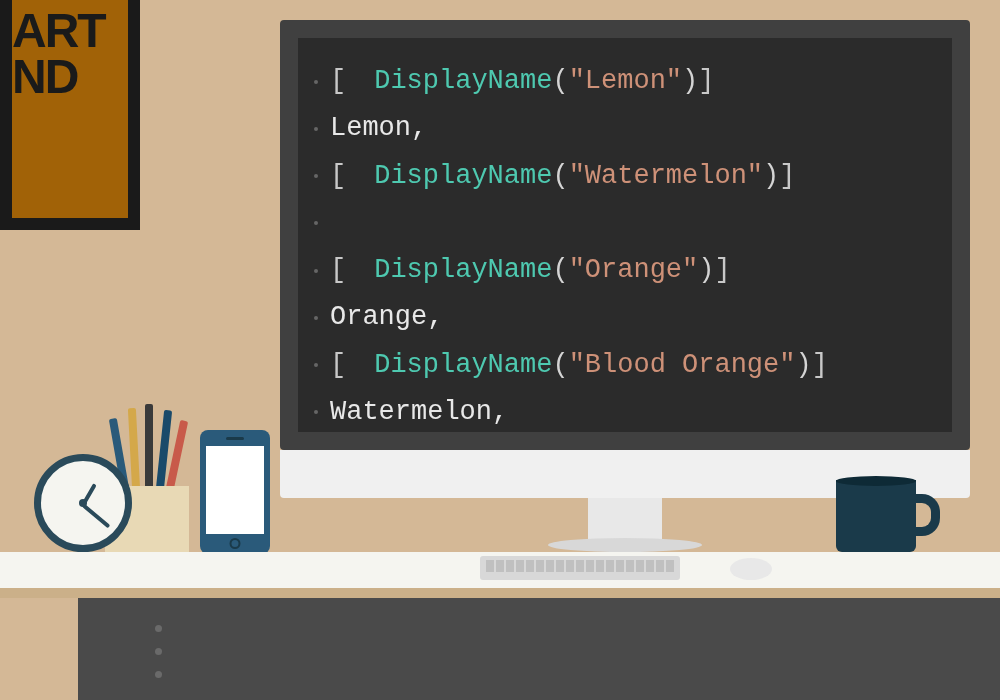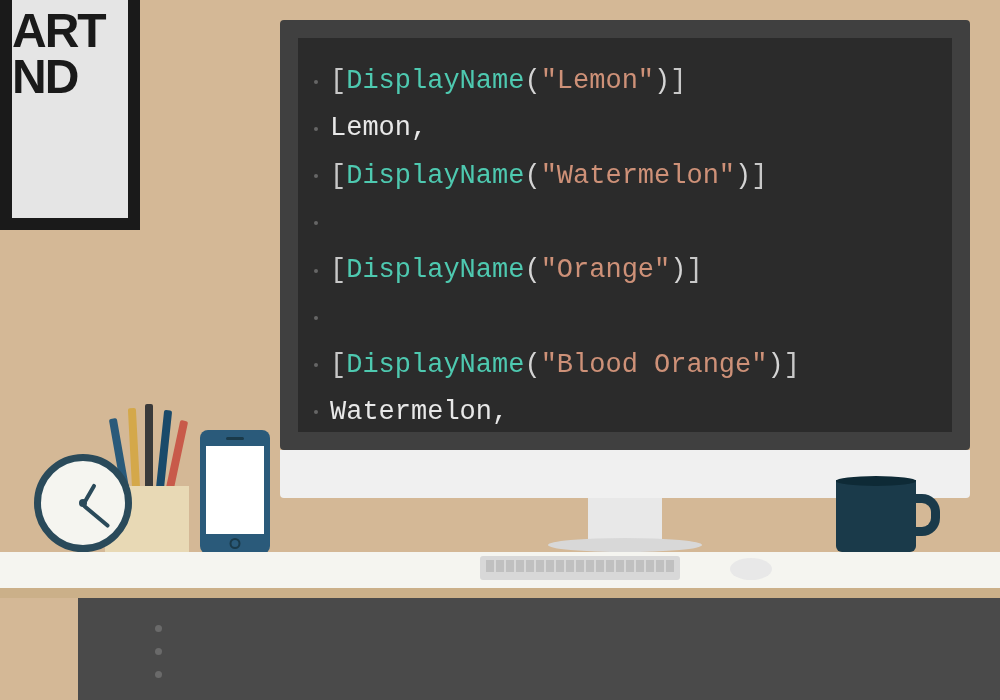--- a/index.html
+++ b/index.html
@@ -12,21 +12,21 @@
       font-family: sans-serif;
     }
     
     
     .poster {
       position: absolute;
       top: 0;
       left: 0;
       width: 140px;
       height: 230px;
-      background: #e5e5e5;
+      background: #a16207;
       border: 12px solid #1a1a1a;
       border-top: none;
       padding: 8px 0 0 0;
     }
     .poster-text {
       font-family: Arial, Helvetica, sans-serif;
       font-weight: 900;
       font-size: 48px;
       line-height: 0.95;
       color: #1a1a1a;
@@ -86,21 +86,21 @@
       left: -2px;
       top: 50%;
       transform: translateY(-50%);
       width: 4px;
       height: 4px;
       background: #666;
       border-radius: 50%;
     }
     .code-line .pad { display: inline-block; width: 14px; }
     .bracket { color: #c8c8c8; }
-    .attr { color: #4ec9b0; }
+    .attr { color: #4ec9b0; margin-left: 28px; }
     .paren { color: #d4d4d4; }
     .string { color: #ce9178; }
     .ident { color: #e8e8e8; font-family: Liberation Mono, monospace; }
     
     
     .desk-top {
       position: absolute;
       top: 552px;
       left: 0;
       width: 1000px;
@@ -302,21 +302,21 @@
   <div class="phone-button"></div>
 </div>
 
 <div class="monitor-screen">
   <div id="code-container">
       <div class="code-line"><span class="dot"></span><span class="pad"></span><span class="bracket">[</span><span class="attr">DisplayName</span><span class="paren">(</span><span class="string">"Lemon"</span><span class="paren">)</span><span class="bracket">]</span></div>
       <div class="code-line"><span class="dot"></span><span class="pad"></span><span class="ident">Lemon,</span></div>
       <div class="code-line"><span class="dot"></span><span class="pad"></span><span class="bracket">[</span><span class="attr">DisplayName</span><span class="paren">(</span><span class="string">"Watermelon"</span><span class="paren">)</span><span class="bracket">]</span></div>
       <div class="code-line"><span class="dot"></span><span class="pad"></span></div>
       <div class="code-line"><span class="dot"></span><span class="pad"></span><span class="bracket">[</span><span class="attr">DisplayName</span><span class="paren">(</span><span class="string">"Orange"</span><span class="paren">)</span><span class="bracket">]</span></div>
-      <div class="code-line"><span class="dot"></span><span class="pad"></span></div>
+      <div class="code-line"><span class="dot"></span><span class="pad"></span><span class="ident">Orange,</span></div>
       <div class="code-line"><span class="dot"></span><span class="pad"></span><span class="bracket">[</span><span class="attr">DisplayName</span><span class="paren">(</span><span class="string">"Blood Orange"</span><span class="paren">)</span><span class="bracket">]</span></div>
       <div class="code-line"><span class="dot"></span><span class="pad"></span><span class="ident">Watermelon,</span></div>
     </div>
 </div>
 <div class="monitor-chin"></div>
 <div class="monitor-stand"></div>
 <div class="monitor-base"></div>
 
 <div class="mug"></div>
 <div class="mug-handle"></div>

